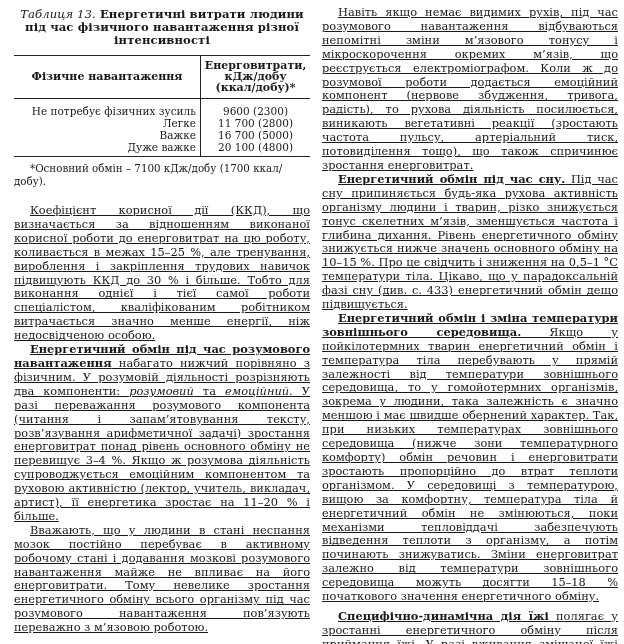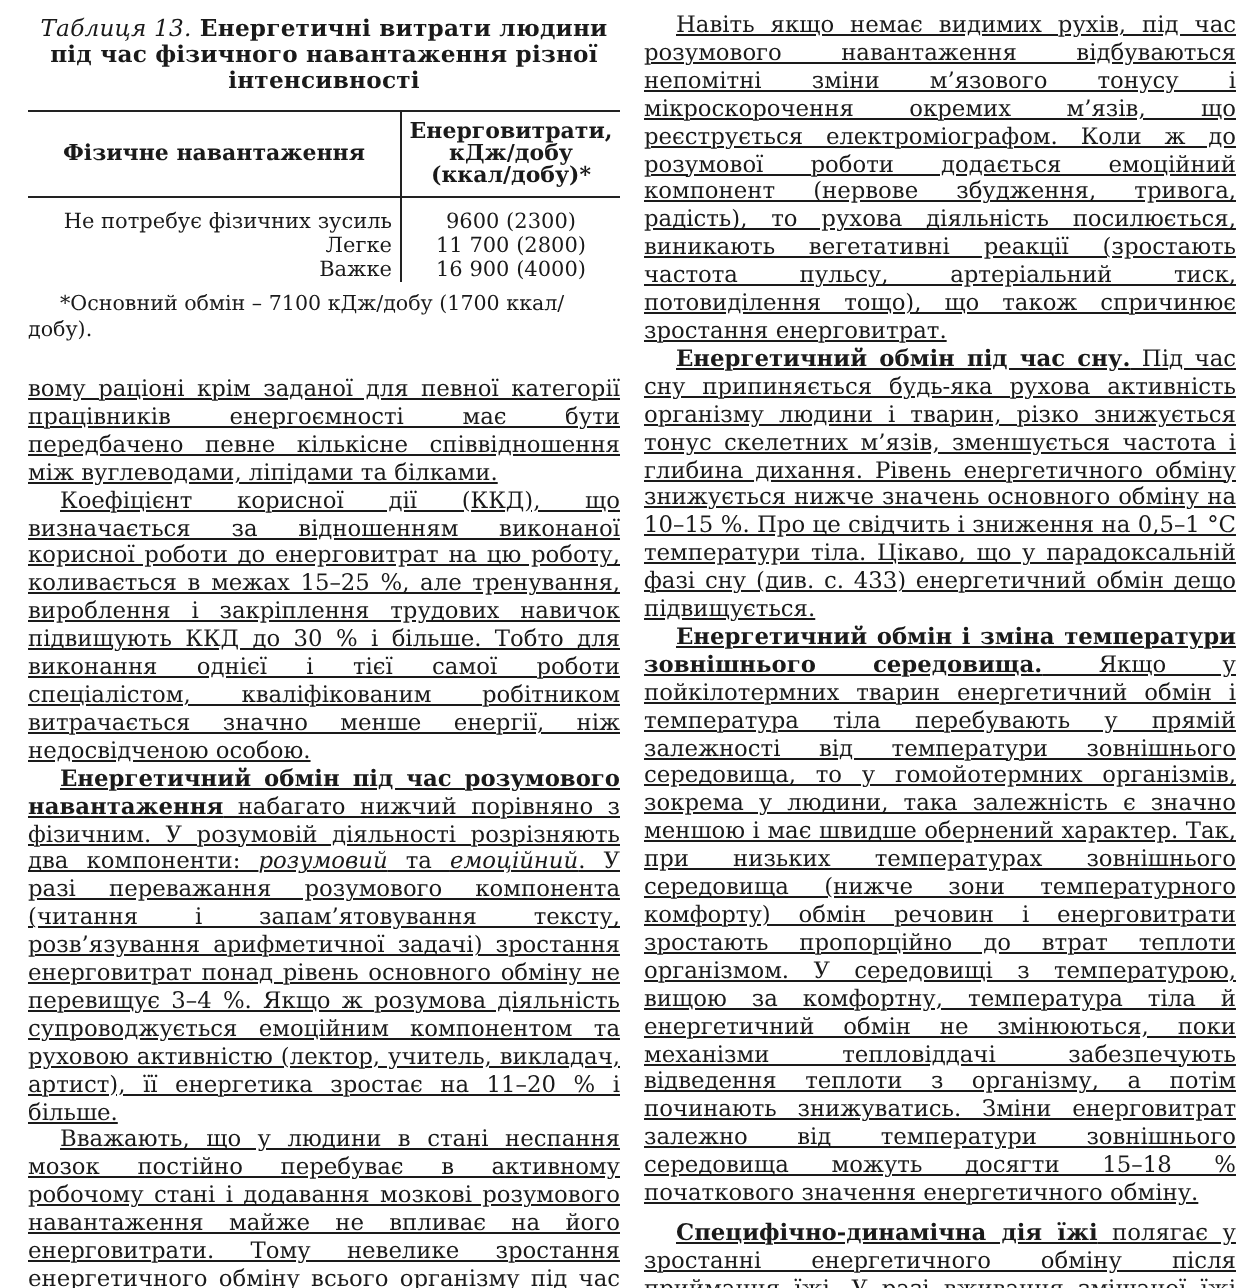--- a/index.html
+++ b/index.html
@@ -75,29 +75,32 @@
         <tr class="first">
           <td class="c1">Не потребує фізичних зусиль</td>
           <td class="c2">9600 (2300)</td>
         </tr>
         <tr>
           <td class="c1">Легке</td>
           <td class="c2">11 700 (2800)</td>
         </tr>
         <tr>
           <td class="c1">Важке</td>
-          <td class="c2">16 900 (4000)</td>
+          <td class="c2">16 700 (5000)</td>
+        </tr>
+        <tr class="last">
+          <td class="c1">Дуже важке</td>
+          <td class="c2">20 100 (4800)</td>
         </tr>
       </tbody>
     </table>
 
     <p class="footnote">*Основний обмін – 7100 кДж/добу (1700 ккал/добу).</p>
 
     <div class="body-text left-body">
-      <p class="p">вому раціоні крім заданої для певної категорії працівників енергоємності має бути передбачено певне кількісне співвідношення між вуглеводами, ліпідами та білками.</p>
       <p class="p ind">Коефіцієнт корисної дії (ККД), що визначається за відношенням виконаної корисної роботи до енерговитрат на цю роботу, коливається в межах 15–25 %, але тренування, вироблення і закріплення трудових навичок підвищують ККД до 30 % і більше. Тобто для виконання однієї і тієї самої роботи спеціалістом, кваліфікованим робітником витрачається значно менше енергії, ніж недосвідченою особою.</p>
       <p class="p ind"><span class="b">Енергетичний обмін під час розумового навантаження</span><span> набагато нижчий порівняно з фізичним. У розумовій діяльності розрізняють два компоненти: </span><span class="i">розумовий</span><span> та </span><span class="i">емоційний</span><span>. У разі переважання розумового компонента (читання і запам’ятовування тексту, розв’язування арифметичної задачі) зростання енерговитрат понад рівень основного обміну не перевищує 3–4 %. Якщо ж розумова діяльність супроводжується емоційним компонентом та руховою активністю (лектор, учитель, викладач, артист), її енергетика зростає на 11–20 % і більше.</span></p>
       <p class="p ind">Вважають, що у людини в стані неспання мозок постійно перебуває в активному робочому стані і додавання мозкові розумового навантаження майже не впливає на його енерговитрати. Тому невелике зростання енергетичного обміну всього організму під час розумового навантаження пов’язують переважно з м’язовою роботою.</p>
     </div>
   </div>
 
   <div class="col col-right">
     <div class="body-text right-body">
       <p class="p ind">Навіть якщо немає видимих рухів, під час розумового навантаження відбуваються непомітні зміни м’язового тонусу і мікроскорочення окремих м’язів, що реєструється електроміографом. Коли ж до розумової роботи додається емоційний компонент (нервове збудження, тривога, радість), то рухова діяльність посилюється, виникають вегетативні реакції (зростають частота пульсу, артеріальний тиск, потовиділення тощо), що також спричинює зростання енерговитрат.</p>
       <p class="p ind"><span class="b">Енергетичний обмін під час сну.</span><span> Під час сну припиняється будь-яка рухова активність організму людини і тварин, різко знижується тонус скелетних м’язів, зменшується частота і глибина дихання. Рівень енергетичного обміну знижується нижче значень основного обміну на 10–15 %. Про це свідчить і зниження на 0,5–1 °С температури тіла. Цікаво, що у парадоксальній фазі сну (див. с. 433) енергетичний обмін дещо підвищується.</span></p>

